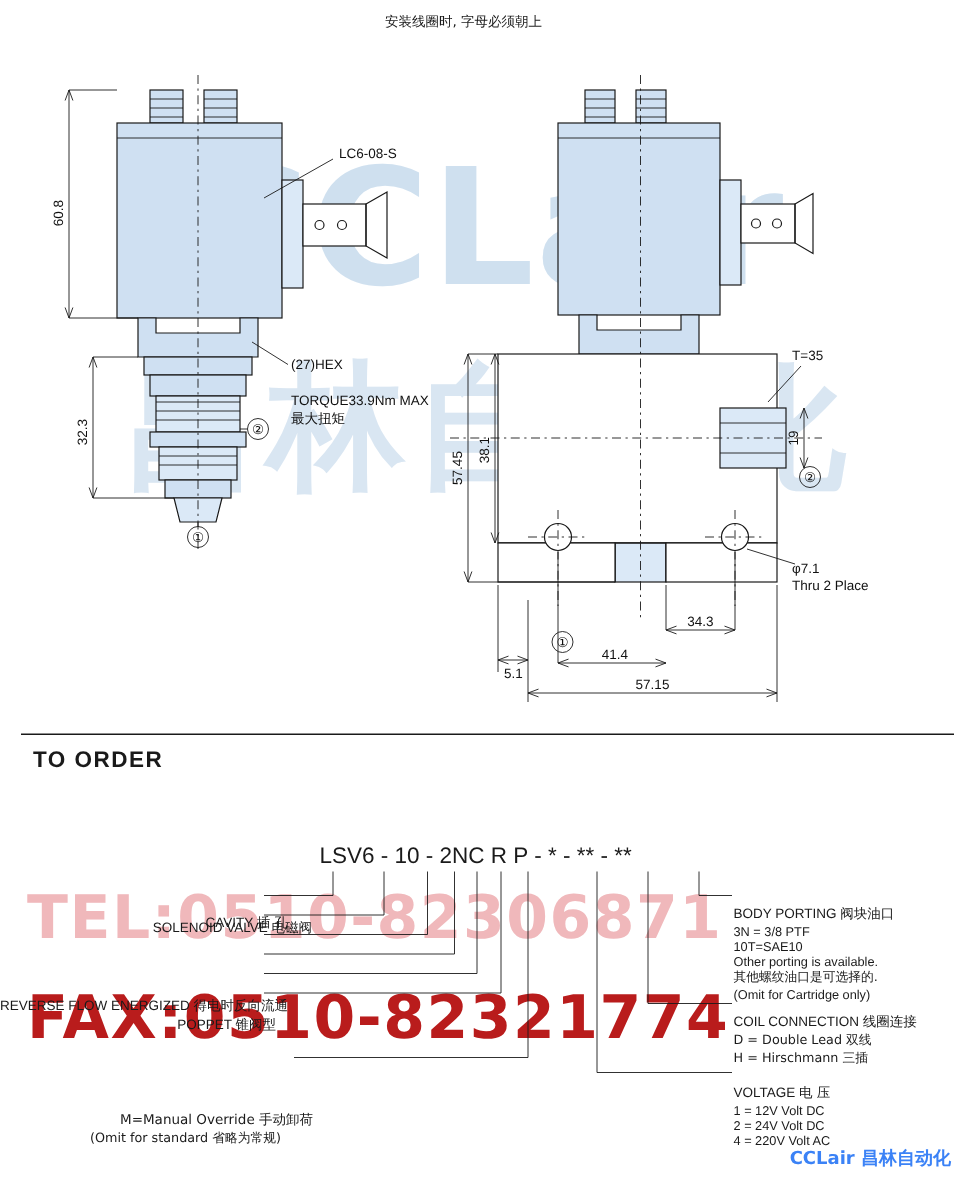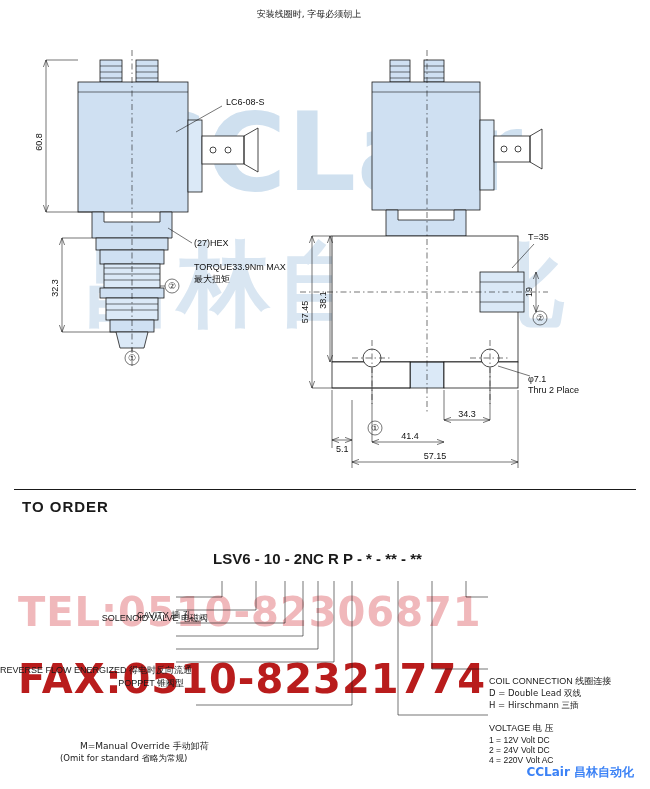--- a/index.html
+++ b/index.html
@@ -50,22 +50,22 @@
   .fill-blue{fill:#cfe0f2;stroke:#1a1a1a;stroke-width:0.8;}
   .fill-blue2{fill:#dbe9f7;stroke:#1a1a1a;stroke-width:0.8;}
   .fill-white{fill:#ffffff;stroke:#1a1a1a;stroke-width:0.8;}
   .txt{font-size:9px;fill:#111;font-family:"Liberation Sans",sans-serif;}
   .txt-cn{font-size:9px;fill:#111;font-family:"DejaVu Sans",sans-serif;}
 
   
   .sep{position:absolute;left:14px;top:489px;width:622px;height:0;border-top:1.2px solid #1a1a1a;}
   .order-title{left:22px;top:498px;}
   .code{
-    position:absolute;left:213px;top:550px;
-    font-size:15px;font-weight:bold;letter-spacing:0px;
+    position:absolute;left:213px;top:562px;
+    font-size:15px;font-weight:normal;letter-spacing:0px;
     font-family:"Liberation Sans", sans-serif;
     white-space:nowrap;
   }
   .opt-left{position:absolute;text-align:right;font-size:9px;white-space:nowrap;}
   .opt-right{position:absolute;text-align:left;font-size:9px;white-space:nowrap;}
   .brand{
     position:absolute;right:16px;bottom:8px;
     font-size:12px;font-weight:bold;color:#3b82f6;
     font-family:"DejaVu Sans", sans-serif;
   }
@@ -299,20 +299,31 @@
     <span class="lbl-cn">得电时反向流通</span>
   </div>
   <div class="opt-left" style="left:0px;top:677px;width:184px;">
     <span>POPPET</span>
     <span class="lbl-cn">锥阀型</span>
   </div>
 
   <div class="opt-right lbl-cn" style="left:44px;top:740px;padding-left:36px;">M=Manual Override  手动卸荷</div>
   <div class="opt-right lbl-cn" style="left:60px;top:753px;font-size:8.5px;">(Omit for standard  省略为常规)</div>
 
+  <div class="opt-right" style="left:489px;top:603px;">
+    <div>
+      <span>BODY PORTING</span>
+      <span class="lbl-cn">阀块油口</span>
+    </div>
+    <div style="font-size:8.5px;">3N = 3/8 PTF</div>
+    <div style="font-size:8.5px;">10T=SAE10</div>
+    <div style="font-size:8.5px;">Other porting is available.</div>
+    <div class="lbl-cn" style="font-size:8.5px;">其他螺纹油口是可选择的.</div>
+    <div style="font-size:8.5px;">(Omit for Cartridge only)</div>
+  </div>
 
   <div class="opt-right" style="left:489px;top:675px;">
     <div>
       <span>COIL CONNECTION</span>
       <span class="lbl-cn">线圈连接</span>
     </div>
     <div class="lbl-cn" style="font-size:8.5px;">D = Double Lead      双线</div>
     <div class="lbl-cn" style="font-size:8.5px;">H = Hirschmann      三插</div>
   </div>
 

